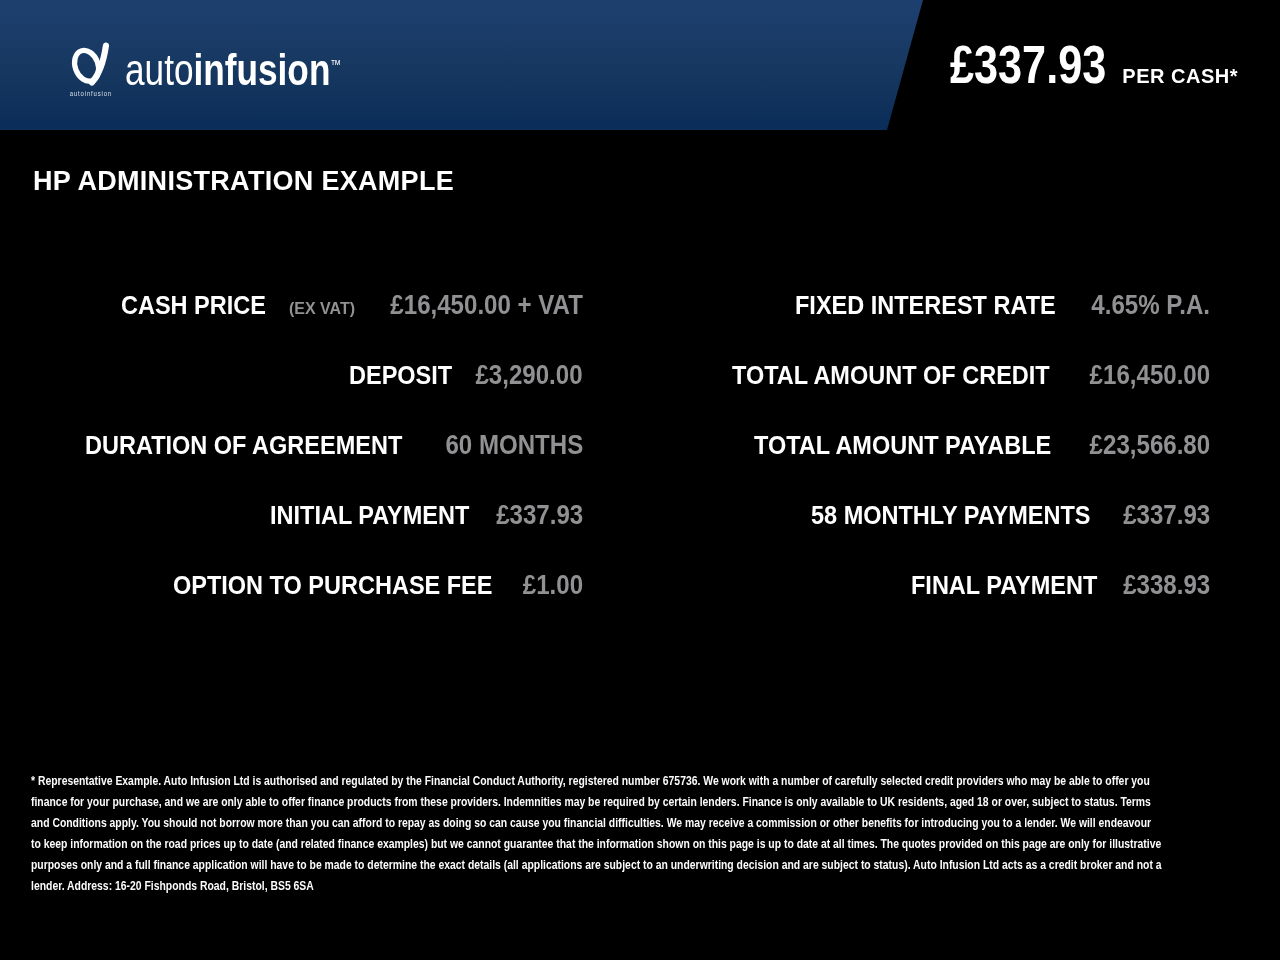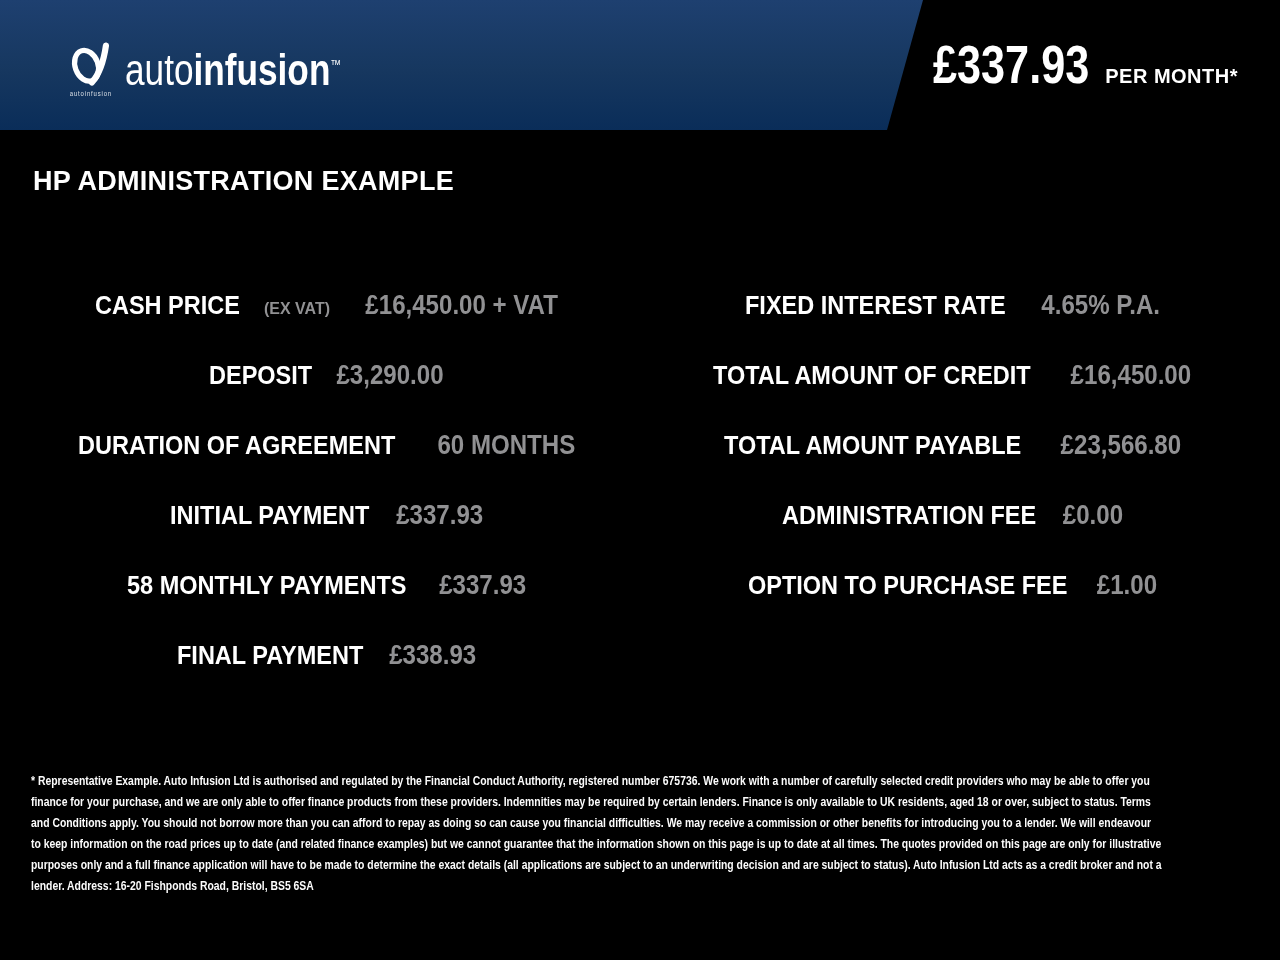--- a/index.html
+++ b/index.html
@@ -26,21 +26,21 @@
   .price-amount{font-size:54px;font-weight:700;transform:scaleX(.8);transform-origin:right bottom;white-space:nowrap;}
   .price-suffix{font-size:20px;font-weight:700;letter-spacing:.5px;white-space:nowrap;}
   
   .page-title{position:absolute;left:33px;top:166px;font-size:27px;font-weight:700;color:#fff;letter-spacing:.3px;}
   
   .finance-table{
     position:absolute;left:70px;top:270px;
     display:grid;grid-template-columns:513px 515px;column-gap:112px;
     grid-auto-rows:70px;align-items:center;
   }
-  .cell{display:flex;justify-content:center;align-items:baseline;}
+  .cell{display:flex;justify-content:flex-end;align-items:baseline;}
   .label-group{display:flex;align-items:baseline;}
   .row-label{font-size:25px;font-weight:700;color:#fff;white-space:nowrap;transform:scaleX(.94);transform-origin:left center;}
   .row-note{font-size:17px;font-weight:700;color:#919193;margin-left:14px;white-space:nowrap;transform:scaleX(.94);transform-origin:left center;}
   .row-value{font-size:28px;font-weight:700;color:#919193;white-space:nowrap;transform:scaleX(.86);transform-origin:right center;}
   
   .disclaimer{
     position:absolute;left:31px;top:770px;width:1415px;
     transform:scaleX(.8);transform-origin:left top;
     font-size:13px;font-weight:700;line-height:21px;color:#fcfcfc;
   }
@@ -61,21 +61,21 @@
             <path d="M47 4 C 45 18 40 36 31 46" stroke="#ffffff" stroke-width="7" stroke-linecap="round" fill="none"></path>
           </svg>
         </span>
         <span class="logo-subtext">autoinfusion</span>
       </div>
       <div class="wordmark"><span class="light">auto</span><span class="bold">infusion</span><span class="tm">™</span></div>
     </div>
 
     <div class="price">
       <span class="price-amount">£337.93</span>
-      <span class="price-suffix">PER MONTH*</span>
+      <span class="price-suffix">PER CASH*</span>
     </div>
   </div>
 
   <div class="page-title">HP ADMINISTRATION EXAMPLE</div>
 
   <div class="finance-table">
 
     <div class="cell">
       <span class="label-group">
         <span class="row-label">CASH PRICE</span>
@@ -105,24 +105,20 @@
     <div class="cell">
       <span class="row-label">TOTAL AMOUNT PAYABLE</span>
       <span class="row-value">£23,566.80</span>
     </div>
     <div class="cell">
       <span class="row-label">INITIAL PAYMENT</span>
       <span class="row-value">£337.93</span>
     </div>
 
     <div class="cell">
-      <span class="row-label">ADMINISTRATION FEE</span>
-      <span class="row-value">£0.00</span>
-    </div>
-    <div class="cell">
       <span class="row-label">58 MONTHLY PAYMENTS</span>
       <span class="row-value">£337.93</span>
     </div>
 
     <div class="cell">
       <span class="row-label">OPTION TO PURCHASE FEE</span>
       <span class="row-value">£1.00</span>
     </div>
     <div class="cell">
       <span class="row-label">FINAL PAYMENT</span>

